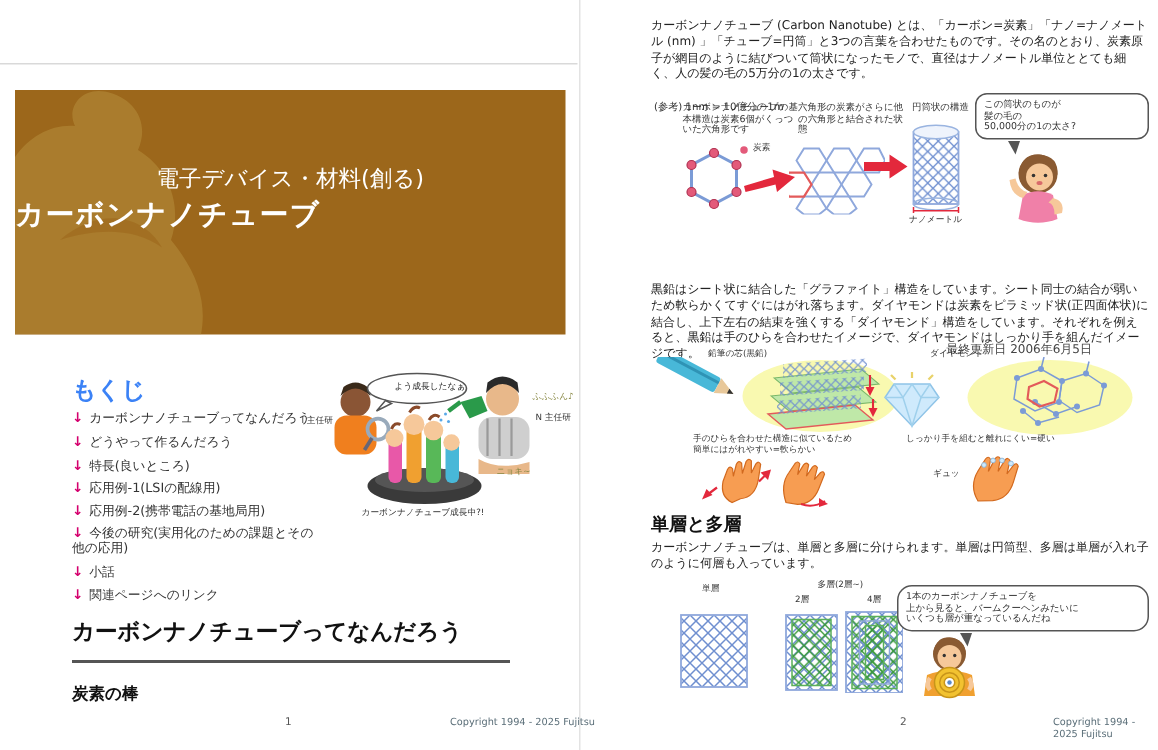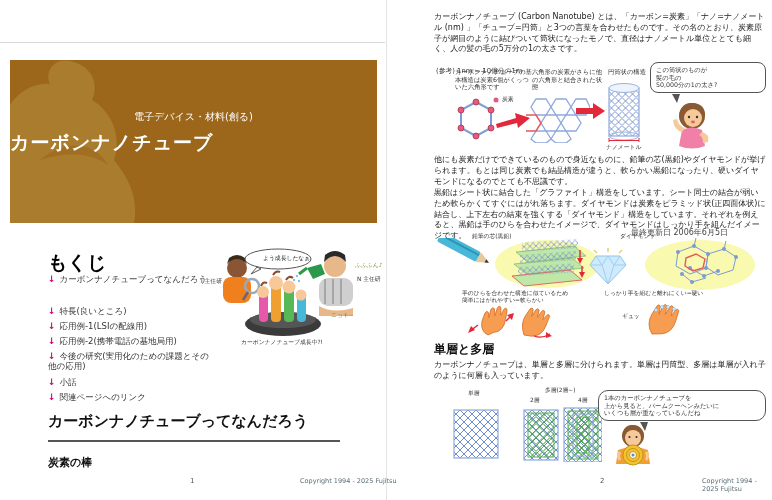--- a/index.html
+++ b/index.html
@@ -5,24 +5,24 @@
   html,body{margin:0;padding:0;background:#fff;}
   #stage{position:relative;width:772px;height:500px;background:#ffffff;overflow:hidden;
          font-family:"DejaVu Sans","Liberation Sans",sans-serif;color:#333;}
   .abs{position:absolute;}
   .pre{white-space:pre-line;}
   
   #page-divider{left:386px;top:0;width:1px;height:500px;background:#e3e3e3;}
   .logo{font-weight:bold;font-size:17px;letter-spacing:0.5px;color:#d8173c;}
   #top-rule{left:0;top:42px;width:385px;height:1px;background:#d9d9d9;}
   #hero{left:10px;top:60px;width:367px;height:163px;background:#9c671b;overflow:hidden;}
-  .hero-cat{width:100%;text-align:center;top:50px;color:#fff;font-size:10px;}
+  .hero-cat{width:100%;text-align:center;top:50px;color:#fff;font-size:15px;}
   .hero-title{width:100%;text-align:left;top:70px;color:#fff;font-size:19px;font-weight:bold;letter-spacing:1px;}
   #updated{right:44px;top:227px;font-size:8px;color:#444;}
-  #toc-head{left:48px;top:250px;font-size:19px;font-weight:bold;color:#000000;}
+  #toc-head{left:48px;top:250px;font-size:16px;font-weight:bold;color:#3b82f6;}
   .toc-item{left:48px;font-size:8.5px;color:#333;width:165px;line-height:10px;cursor:pointer;}
   .toc-arrow{color:#d4006d;font-weight:bold;margin-right:4px;font-size:9px;}
   #sec-head{left:48px;top:412px;font-size:15px;font-weight:bold;color:#111;}
   #sec-rule{left:48px;top:440px;width:292px;height:2px;background:#555;}
   #subsec{left:48px;top:455px;font-size:11px;font-weight:bold;color:#111;}
   .pgnum{font-size:7px;color:#555;}
   .copyr{font-size:6.5px;color:#5a6e78;padding-left:24px;}
   
   .body-txt{font-size:8px;line-height:10.8px;color:#222;width:332px;}
   .tiny{font-size:6.3px;line-height:7.5px;color:#333;}
@@ -46,20 +46,21 @@
       <path d="M30,100 C55,78 85,82 98,105 C80,92 55,92 30,100 Z" fill="#9c671b" opacity="0.6"></path>
     </svg>
     <div class="abs hero-cat">電子デバイス・材料(創る)</div>
     <div class="abs hero-title">カーボンナノチューブ</div>
   </div>
 
   <div class="abs" id="updated">最終更新日 2006年6月5日</div>
 
   <div class="abs" id="toc-head">もくじ</div>
   <div class="abs toc-item" style="top:274px;"><span class="toc-arrow">↓</span><span>カーボンナノチューブってなんだろう</span></div>
+  <div class="abs toc-item" style="top:290px;"><span class="toc-arrow">↓</span><span>どうやって作るんだろう</span></div>
   <div class="abs toc-item" style="top:306px;"><span class="toc-arrow">↓</span><span>特長(良いところ)</span></div>
   <div class="abs toc-item" style="top:321px;"><span class="toc-arrow">↓</span><span>応用例-1(LSIの配線用)</span></div>
   <div class="abs toc-item" style="top:336px;"><span class="toc-arrow">↓</span><span>応用例-2(携帯電話の基地局用)</span></div>
   <div class="abs toc-item" style="top:377px;"><span class="toc-arrow">↓</span><span>小話</span></div>
   <div class="abs toc-item" style="top:351px;"><span class="toc-arrow">↓</span><span>今後の研究(実用化のための課題とその他の応用)</span></div>
   <div class="abs toc-item" style="top:392px;"><span class="toc-arrow">↓</span><span>関連ページへのリンク</span></div>
 
   <div class="abs" style="left:215px;top:246px;width:168px;height:102px;">
     <svg width="168" height="102" viewBox="0 0 168 102">
 
@@ -177,21 +178,20 @@
     <circle cx="25" cy="18" r="9" fill="#f6c89a"></circle>
     <path d="M11,16 q2,-14 14,-13 q13,1 12,14 q-3,-10 -13,-10 q-10,0 -13,9 Z" fill="#8a5a32"></path>
     <circle cx="21" cy="17" r="1.2" fill="#333"></circle>
       <circle cx="29" cy="17" r="1.2" fill="#333"></circle>
     <ellipse cx="25" cy="22" rx="2" ry="1.4" fill="#d86a6a"></ellipse>
     <path d="M14,30 q10,-5 20,0 l3,16 q-13,5 -26,0 Z" fill="#f080a8"></path>
     <path d="M14,32 q-8,-2 -9,-12 l4,-1 q2,8 8,9 Z" fill="#f6c89a"></path>
     <path d="M34,32 q8,2 6,10 l-5,1 q0,-7 -4,-8 Z" fill="#f6c89a"></path>
   </svg>
 
-  <div class="abs body-txt" style="left:434px;top:155px;">他にも炭素だけでできているのもので身近なものに、鉛筆の芯(黒鉛)やダイヤモンドが挙げられます。もとは同じ炭素でも結晶構造が違うと、軟らかい黒鉛になったり、硬いダイヤモンドになるのでとても不思議です。</div>
   <div class="abs body-txt" style="left:434px;top:188px;">黒鉛はシート状に結合した「グラファイト」構造をしています。シート同士の結合が弱いため軟らかくてすぐにはがれ落ちます。ダイヤモンドは炭素をピラミッド状(正四面体状)に結合し、上下左右の結束を強くする「ダイヤモンド」構造をしています。それぞれを例えると、黒鉛は手のひらを合わせたイメージで、ダイヤモンドはしっかり手を組んだイメージです。</div>
 
   <div class="abs tiny2" style="left:472px;top:233px;">鉛筆の芯(黒鉛)</div>
   <svg class="abs" style="left:434px;top:238px;" width="166" height="52" viewBox="0 0 166 52">
     <defs>
       <pattern id="meshG" width="6" height="6" patternUnits="userSpaceOnUse">
         <path d="M0,3 L3,0 L6,3 L3,6 Z" fill="none" stroke="#6f8fd0" stroke-width="0.8"></path>
       </pattern>
     </defs>
     <ellipse cx="113" cy="26" rx="52" ry="24" fill="#f9f9b0"></ellipse>

